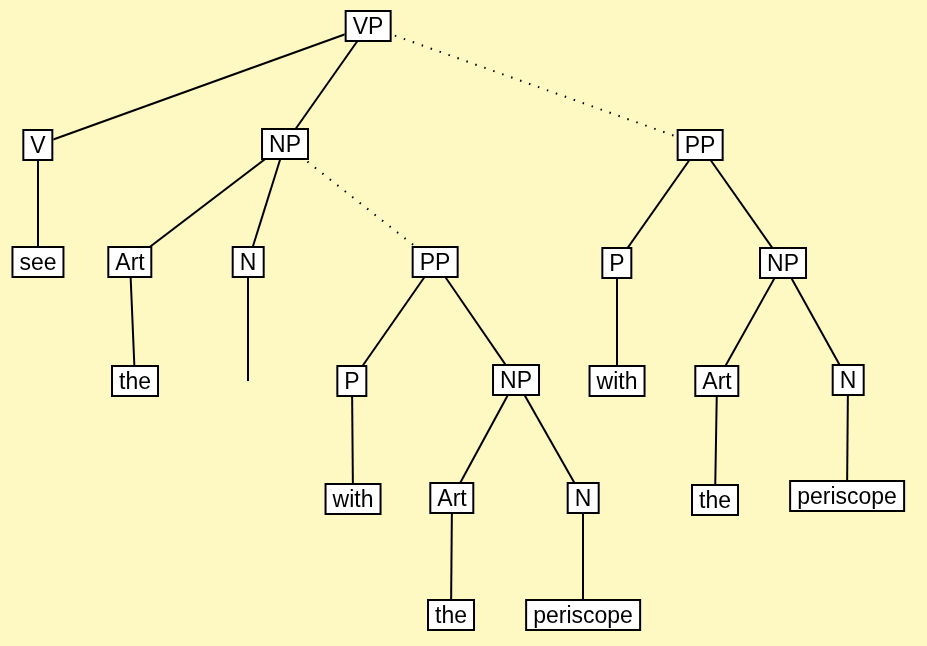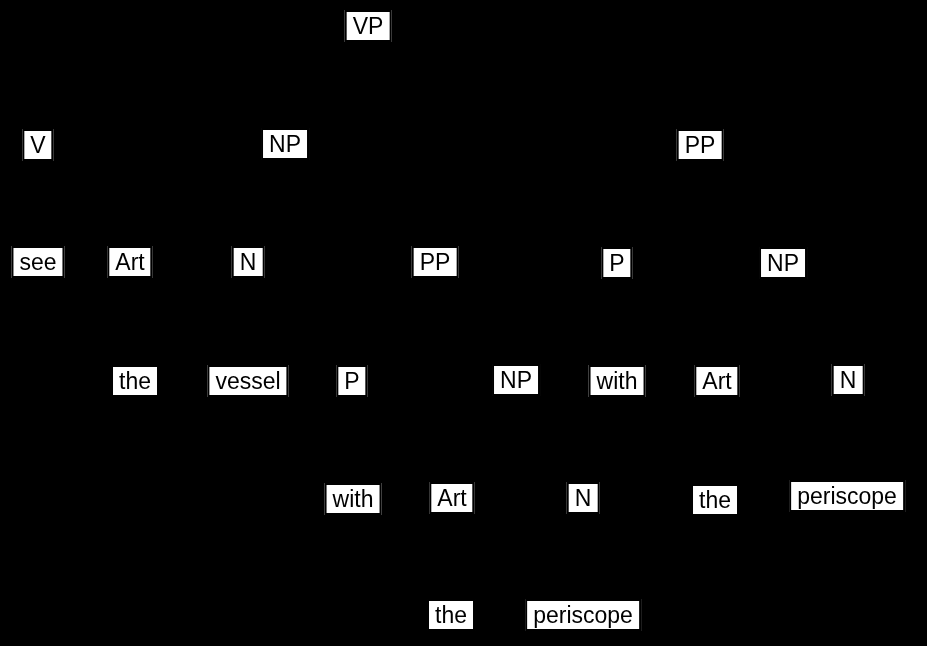--- a/index.html
+++ b/index.html
@@ -4,21 +4,21 @@
 <style>
   html, body {
     margin: 0;
     padding: 0;
     background: #ffffff;
   }
   #canvas {
     position: relative;
     width: 927px;
     height: 646px;
-    background: #000000;
+    background: #fef9c3;
     font-family: "Liberation Sans", sans-serif;
     overflow: hidden;
   }
   #edges {
     position: absolute;
     left: 0;
     top: 0;
     z-index: 0;
   }
   #edges line {
@@ -80,21 +80,20 @@
   <div class="node" style="left:38px;top:129px">V</div>
   <div class="node" style="left:285px;top:128px">NP</div>
   <div class="node" style="left:700px;top:129px">PP</div>
   <div class="node terminal" style="left:38px;top:246px">see</div>
   <div class="node" style="left:130px;top:246px">Art</div>
   <div class="node" style="left:248px;top:246px">N</div>
   <div class="node" style="left:435px;top:246px">PP</div>
   <div class="node" style="left:617px;top:247px">P</div>
   <div class="node" style="left:783px;top:247px">NP</div>
   <div class="node terminal" style="left:135px;top:365px">the</div>
-  <div class="node terminal" style="left:248px;top:365px">vessel</div>
   <div class="node" style="left:352px;top:365px">P</div>
   <div class="node" style="left:516px;top:364px">NP</div>
   <div class="node terminal" style="left:617px;top:365px">with</div>
   <div class="node" style="left:717px;top:365px">Art</div>
   <div class="node" style="left:848px;top:364px">N</div>
   <div class="node terminal" style="left:353px;top:483px">with</div>
   <div class="node" style="left:452px;top:482px">Art</div>
   <div class="node" style="left:583px;top:482px">N</div>
   <div class="node terminal" style="left:715px;top:484px">the</div>
   <div class="node terminal" style="left:847px;top:480px">periscope</div>

